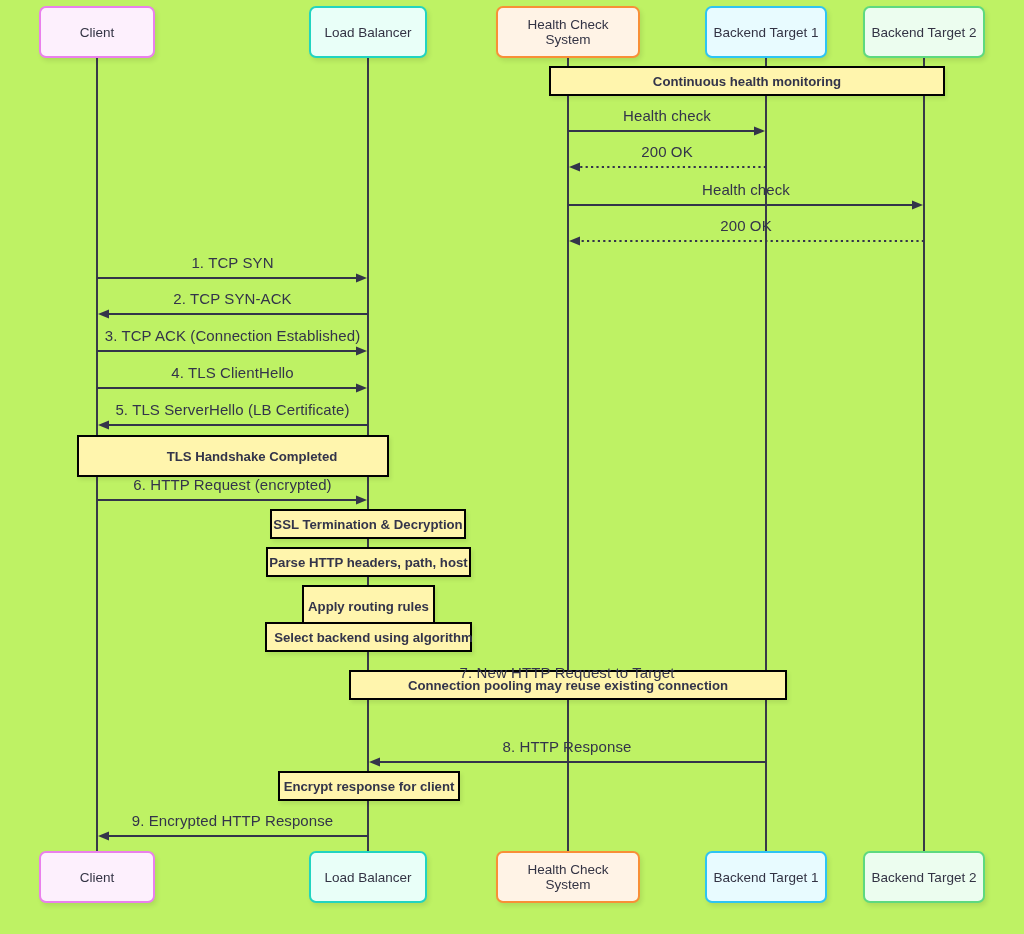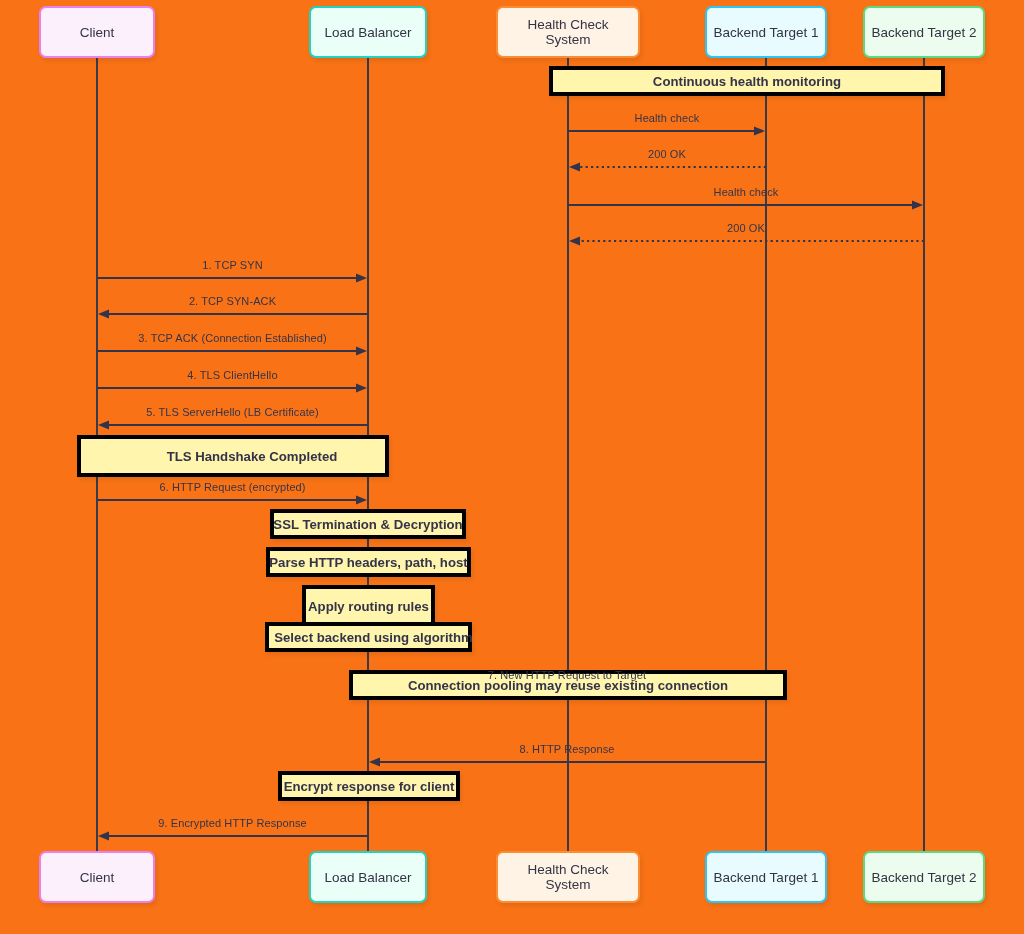--- a/index.html
+++ b/index.html
@@ -7,21 +7,21 @@
     padding: 0;
     background: #fafafa;
   }
   body {
     font-family: "Liberation Sans", sans-serif;
   }
   #diagram-root {
     position: relative;
     width: 1024px;
     height: 934px;
-    background: #f97316;
+    background: #bef264;
     overflow: hidden;
   }
   svg.layer {
     position: absolute;
     left: 0;
     top: 0;
     width: 1024px;
     height: 934px;
   }
   .lifeline {
@@ -36,21 +36,21 @@
   .msg-line.dotted {
     stroke-dasharray: 2.2 3.2;
     stroke-width: 2;
   }
   .arrowhead {
     fill: #33344a;
   }
   .msg-label {
     position: absolute;
     font-family: "Liberation Sans", sans-serif;
-    font-size: 11px;
+    font-size: 15px;
     color: #33344a;
     text-align: center;
     white-space: nowrap;
     transform: translate(-50%, -100%);
     letter-spacing: 0.1px;
   }
   .participant {
     position: absolute;
     box-sizing: border-box;
     border-radius: 7px;
@@ -63,21 +63,21 @@
     color: #333344;
     transform: translateX(-50%);
     box-shadow: 2px 3px 5px rgba(0,0,0,0.09);
     text-align: center;
     padding: 0 6px;
   }
   .note {
     position: absolute;
     box-sizing: border-box;
     background: #fff5ad;
-    border: 4px solid #000000;
+    border: 2px solid #000000;
     display: flex;
     align-items: center;
     justify-content: center;
     font-size: 13.2px;
     font-weight: bold;
     color: #33344a;
     white-space: nowrap;
     box-shadow: 2px 3px 4px rgba(0,0,0,0.08);
     padding: 0 8px;
   }

